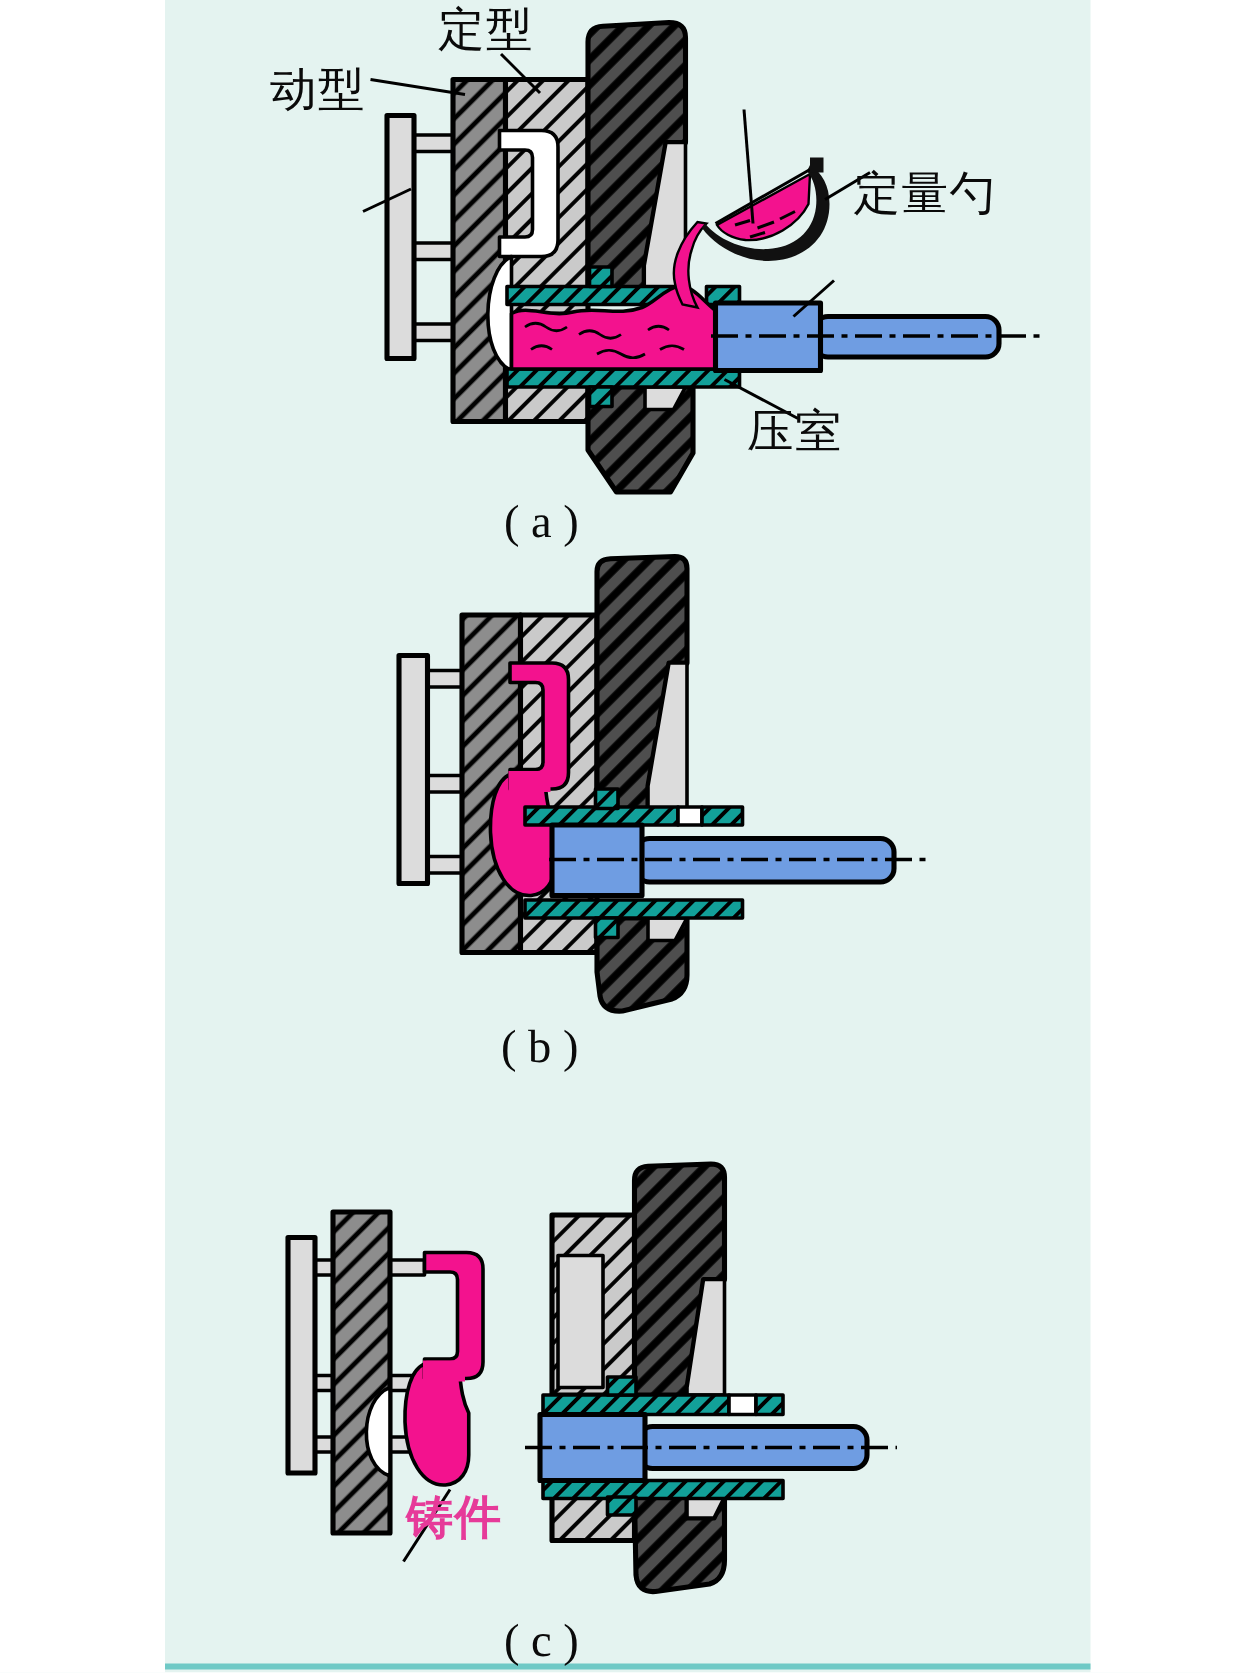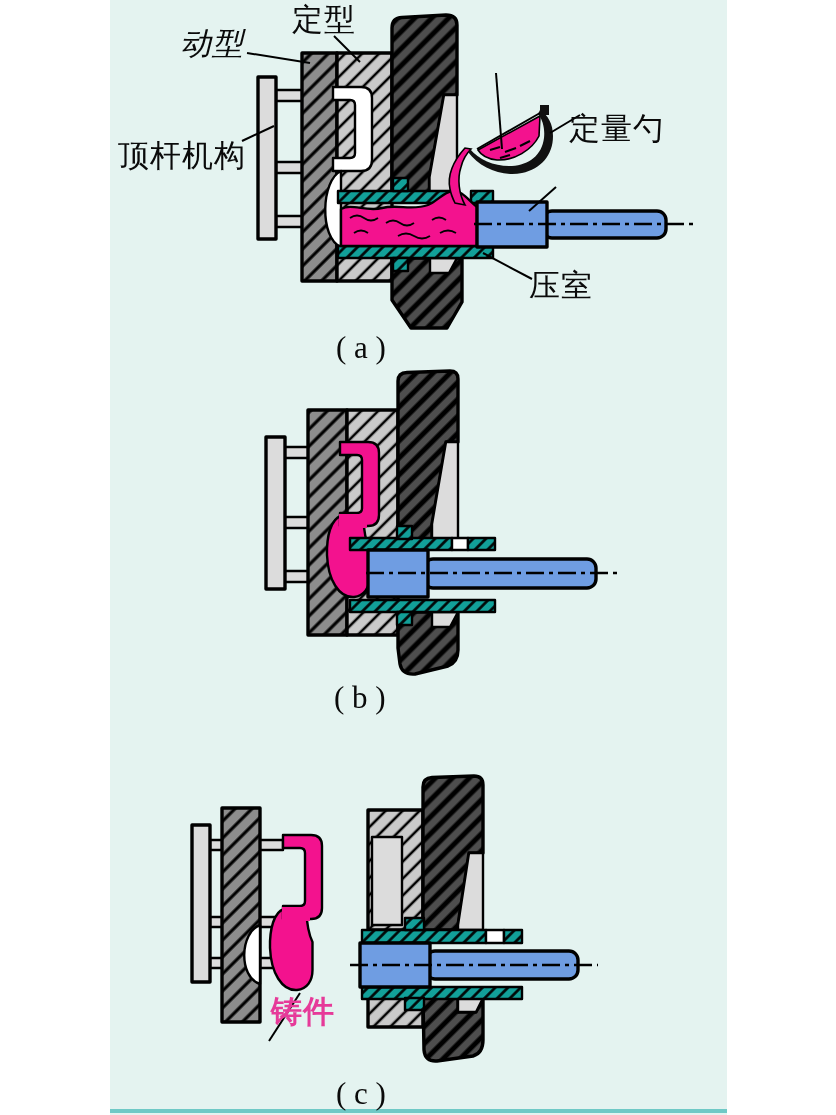--- a/index.html
+++ b/index.html
@@ -3,26 +3,26 @@
 <meta charset="utf-8">
 <style>
   html,body{margin:0;padding:0;background:#ffffff;}
   #canvas{position:relative;width:836px;height:1115px;background:var(--canvas_bg,#fff);overflow:hidden;
           font-family:"Liberation Serif","DejaVu Serif",serif;}
   #panel{position:absolute;left:110px;top:0;width:617px;height:1115px;background:var(--panel_bg,#e4f3f0);}
   #bottom-rule{position:absolute;left:110px;top:1109px;width:617px;height:4px;background:var(--bottom_rule,#6fc9c6);}
   svg#fig{position:absolute;left:0;top:0;}
   .lbl{position:absolute;font-size:31px;line-height:1;letter-spacing:1px;white-space:nowrap;color:#0a0a0a;}
   #lbl-dingxing{left:292px;top:4px;}
-  #lbl-dongxing{left:180px;top:28px;font-style:italic;}
+  #lbl-dongxing{left:180px;top:44px;}
   #lbl-dinggan{left:118px;top:140px;}
   #lbl-yetai{left:472px;top:42px;color:var(--label_liquid,#c73b72);font-weight:bold;}
   #lbl-dingliang{left:569px;top:85px;margin-top:28px;}
   #lbl-yashe{left:565px;top:159px;color:var(--label_plunger,#8ea8da);}
-  #lbl-yashi{left:529px;top:272px;font-family:Liberation Mono, monospace;}
+  #lbl-yashi{left:498px;top:272px;}
   #lbl-zhujian{left:235px;top:996px;color:var(--label_casting,#e63a99);font-weight:bold;margin-left:36px;}
   .cap{position:absolute;font-size:31px;line-height:1;color:#0a0a0a;white-space:nowrap;}
   #cap-a{left:336px;top:332px;}
   #cap-b{left:334px;top:682px;}
   #cap-c{left:336px;top:1078px;}
   
   .ol{stroke:#000;stroke-width:3.4;stroke-linejoin:round;stroke-linecap:round;}
   .thin{stroke-width:2.4;}
   .f-dark{fill:url(#hDark);} .f-mid{fill:url(#hMid);} .f-light{fill:url(#hLight);} .f-teal{fill:url(#hTeal);}
   .f-plate{fill:var(--plate_light,#dcdcdc);} .f-blue{fill:var(--plunger_blue,#6f9de2);}
@@ -204,20 +204,19 @@
       <g>
         <rect x="426" y="951" width="152" height="28" rx="9" class="f-blue ol"></rect>
         <rect x="360" y="943" width="70" height="44" class="f-blue ol"></rect>
         <path d="M350,965 L598,965" class="centerline"></path>
       </g>
     </g>
   </svg>
 
   <div class="lbl" id="lbl-dingxing">定型</div>
   <div class="lbl" id="lbl-dongxing">动型</div>
-  <div class="lbl" id="lbl-dinggan">顶杆机构</div>
   <div class="lbl" id="lbl-dingliang">定量勺</div>
   <div class="lbl" id="lbl-yashi">压室</div>
   <div class="lbl" id="lbl-zhujian">铸件</div>
   <div class="cap" id="cap-a">( a )</div>
   <div class="cap" id="cap-b">( b )</div>
   <div class="cap" id="cap-c">( c )</div>
 </div>
 
 </body></html>

